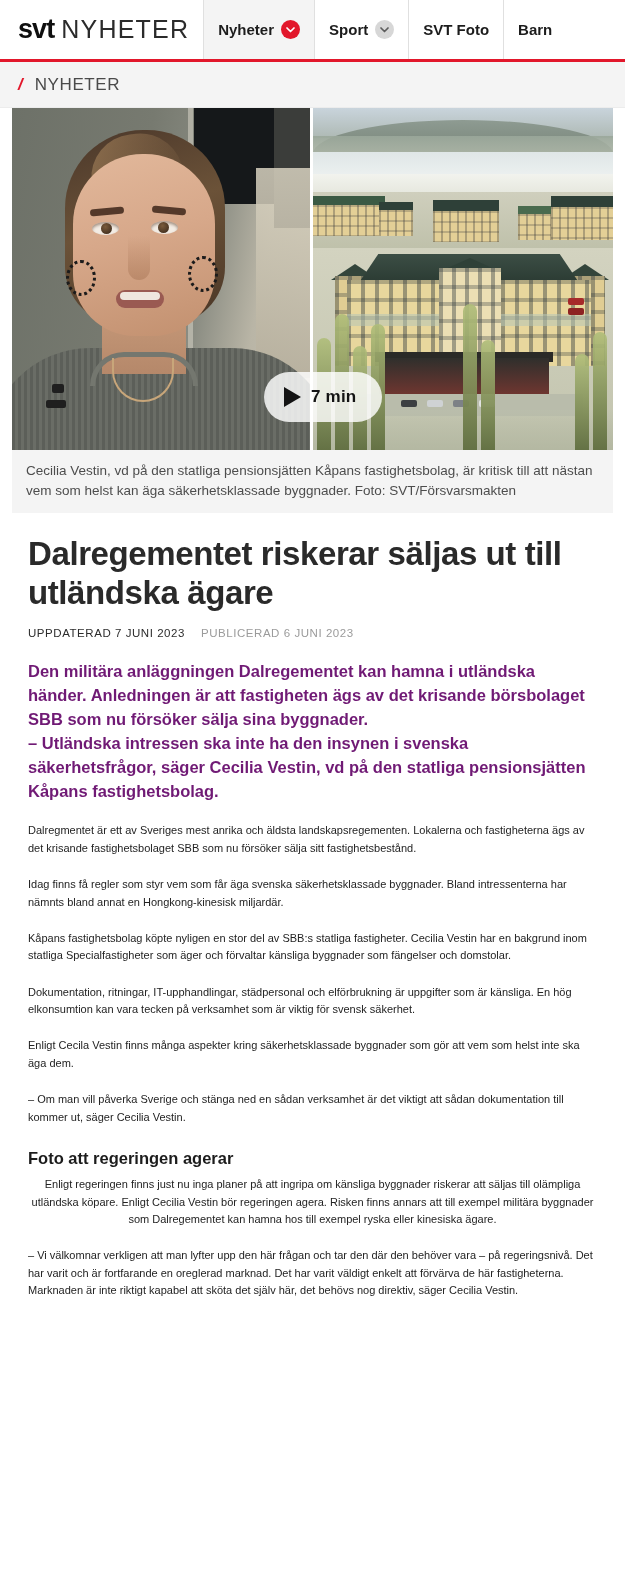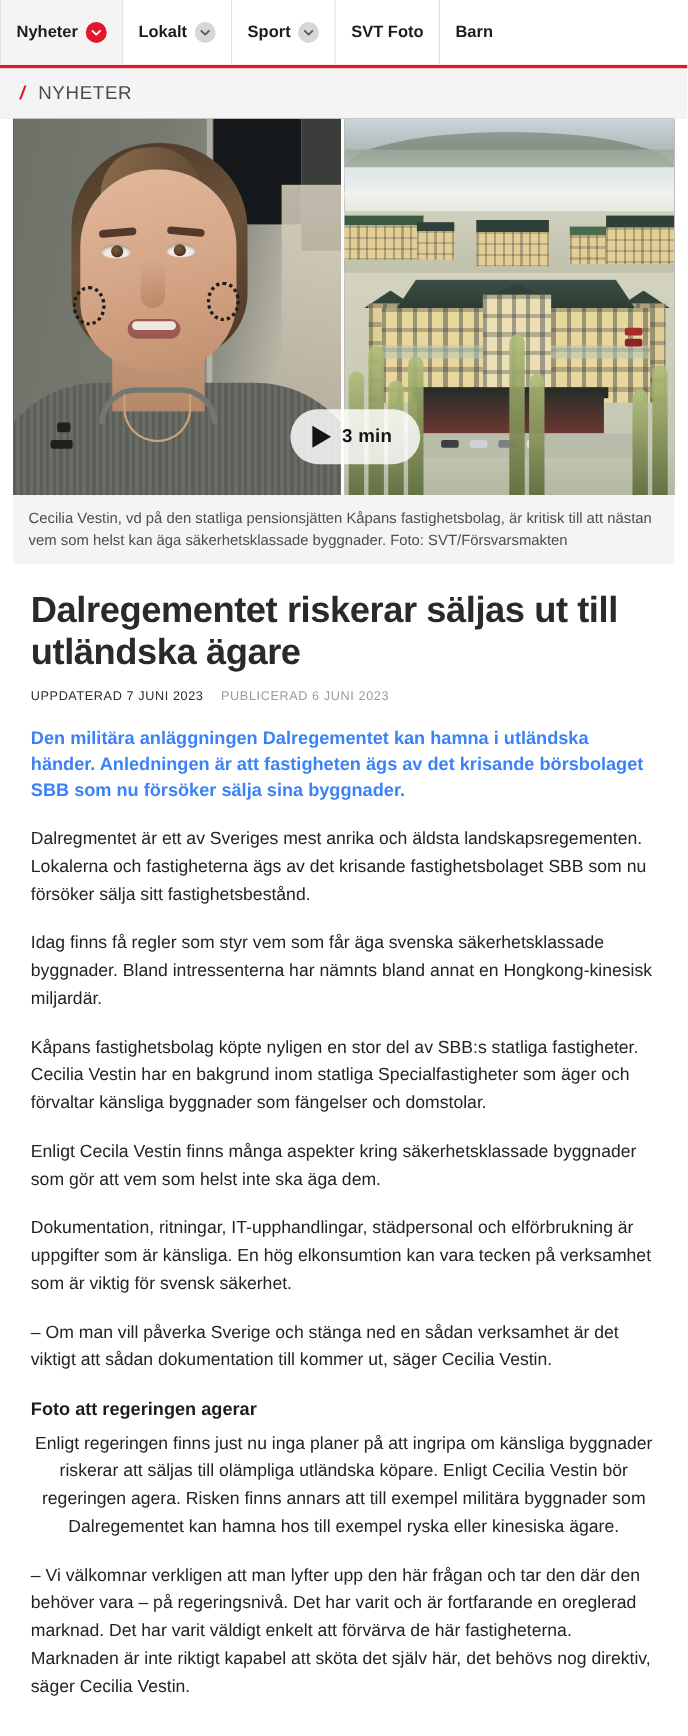--- a/index.html
+++ b/index.html
@@ -378,56 +378,52 @@
     gap: 16px;
   }
   .byline .upd { color: #2c2c2c; font-weight: 400; }
   .byline .pub { color: #9b9b9b; font-weight: 400; text-align: right; }
 
   .lead {
     margin-top: 20px;
     font-size: 16.5px;
     line-height: 1.46;
     font-weight: 700;
-    color: #3b82f6;
+    color: #701a75;
   }
   .lead .ln { display: block; }
   p.para {
     margin-top: 19px;
-    font-size: 16px;
+    font-size: 11px;
     line-height: 1.58;
     color: #232323;
   }
   h2.sub {
     margin-top: 21px;
     font-size: 16.5px;
     line-height: 1.35;
     font-weight: 700;
     color: #1c1c1c;
   }
   h2.sub + p.para { margin-top: 7px; text-align: center; }
 </style>
 </head>
 <body>
 
 <div class="topbar">
+  <div class="logo-wrap">
+    <span class="logo-svt">svt</span>
+    <span class="logo-nyheter">NYHETER</span>
+  </div>
   <nav class="navtabs">
     <div class="navtab active">
       <span>Nyheter</span>
       <span class="chev red">
         <svg width="9" height="6" viewBox="0 0 9 6">
             <path d="M1 1l3.5 3.5L8 1" stroke="#ffffff" stroke-width="1.7" fill="none" stroke-linecap="round" stroke-linejoin="round"></path>
-          </svg>
-      </span>
-    </div>
-    <div class="navtab">
-      <span>Lokalt</span>
-      <span class="chev">
-        <svg width="9" height="6" viewBox="0 0 9 6">
-            <path d="M1 1l3.5 3.5L8 1" stroke="#5c5c5c" stroke-width="1.7" fill="none" stroke-linecap="round" stroke-linejoin="round"></path>
           </svg>
       </span>
     </div>
     <div class="navtab">
       <span>Sport</span>
       <span class="chev">
         <svg width="9" height="6" viewBox="0 0 9 6">
             <path d="M1 1l3.5 3.5L8 1" stroke="#5c5c5c" stroke-width="1.7" fill="none" stroke-linecap="round" stroke-linejoin="round"></path>
           </svg>
       </span>
@@ -533,46 +529,47 @@
         <div class="tree" style="left:40px; height:104px;"></div>
         <div class="tree" style="left:58px; height:126px;"></div>
         <div class="tree" style="left:150px;height:146px;"></div>
         <div class="tree" style="left:168px;height:110px;"></div>
         <div class="tree" style="left:262px;height:96px;"></div>
         <div class="tree" style="left:280px;height:118px;"></div>
       </div>
 
       <div class="play-pill">
         <span class="play-tri"></span>
-        <span class="play-dur">3 min</span>
+        <span class="play-dur">7 min</span>
       </div>
     </div>
 
     <div class="caption">Cecilia Vestin, vd på den statliga pensionsjätten Kåpans fastighetsbolag, är kritisk till att nästan vem som helst kan äga säkerhetsklassade byggnader. Foto: SVT/Försvarsmakten</div>
 
     <div class="body-wrap">
 
       <h1 class="headline">Dalregementet riskerar säljas ut till utländska ägare</h1>
 
       <div class="byline">
         <span class="upd">UPPDATERAD 7 JUNI 2023</span>
         <span class="pub">PUBLICERAD 6 JUNI 2023</span>
       </div>
 
       <div class="lead">
         <span class="ln">Den militära anläggningen Dalregementet kan hamna i utländska händer. Anledningen är att fastigheten ägs av det krisande börsbolaget SBB som nu försöker sälja sina byggnader.</span>
+        <span class="ln">– Utländska intressen ska inte ha den insynen i svenska säkerhetsfrågor, säger Cecilia Vestin, vd på den statliga pensionsjätten Kåpans fastighetsbolag.</span>
       </div>
 
       <p class="para">Dalregmentet är ett av Sveriges mest anrika och äldsta landskapsregementen. Lokalerna och fastigheterna ägs av det krisande fastighetsbolaget SBB som nu försöker sälja sitt fastighetsbestånd.</p>
       <p class="para">Idag finns få regler som styr vem som får äga svenska säkerhetsklassade byggnader. Bland intressenterna har nämnts bland annat en Hongkong-kinesisk miljardär.</p>
 
       <p class="para">Kåpans fastighetsbolag köpte nyligen en stor del av SBB:s statliga fastigheter. Cecilia Vestin har en bakgrund inom statliga Specialfastigheter som äger och förvaltar känsliga byggnader som fängelser och domstolar.</p>
 
+      <p class="para">Dokumentation, ritningar, IT-upphandlingar, städpersonal och elförbrukning är uppgifter som är känsliga. En hög elkonsumtion kan vara tecken på verksamhet som är viktig för svensk säkerhet.</p>
       <p class="para">Enligt Cecila Vestin finns många aspekter kring säkerhetsklassade byggnader som gör att vem som helst inte ska äga dem.</p>
-      <p class="para">Dokumentation, ritningar, IT-upphandlingar, städpersonal och elförbrukning är uppgifter som är känsliga. En hög elkonsumtion kan vara tecken på verksamhet som är viktig för svensk säkerhet.</p>
       <p class="para">– Om man vill påverka Sverige och stänga ned en sådan verksamhet är det viktigt att sådan dokumentation till kommer ut, säger Cecilia Vestin.</p>
 
       <h2 class="sub">Foto att regeringen agerar</h2>
       <p class="para">Enligt regeringen finns just nu inga planer på att ingripa om känsliga byggnader riskerar att säljas till olämpliga utländska köpare. Enligt Cecilia Vestin bör regeringen agera. Risken finns annars att till exempel militära byggnader som Dalregementet kan hamna hos till exempel ryska eller kinesiska ägare.</p>
 
       <p class="para">– Vi välkomnar verkligen att man lyfter upp den här frågan och tar den där den behöver vara – på regeringsnivå. Det har varit och är fortfarande en oreglerad marknad. Det har varit väldigt enkelt att förvärva de här fastigheterna. Marknaden är inte riktigt kapabel att sköta det själv här, det behövs nog direktiv, säger Cecilia Vestin.</p>
 
     </div>
   </div>
 </div>

